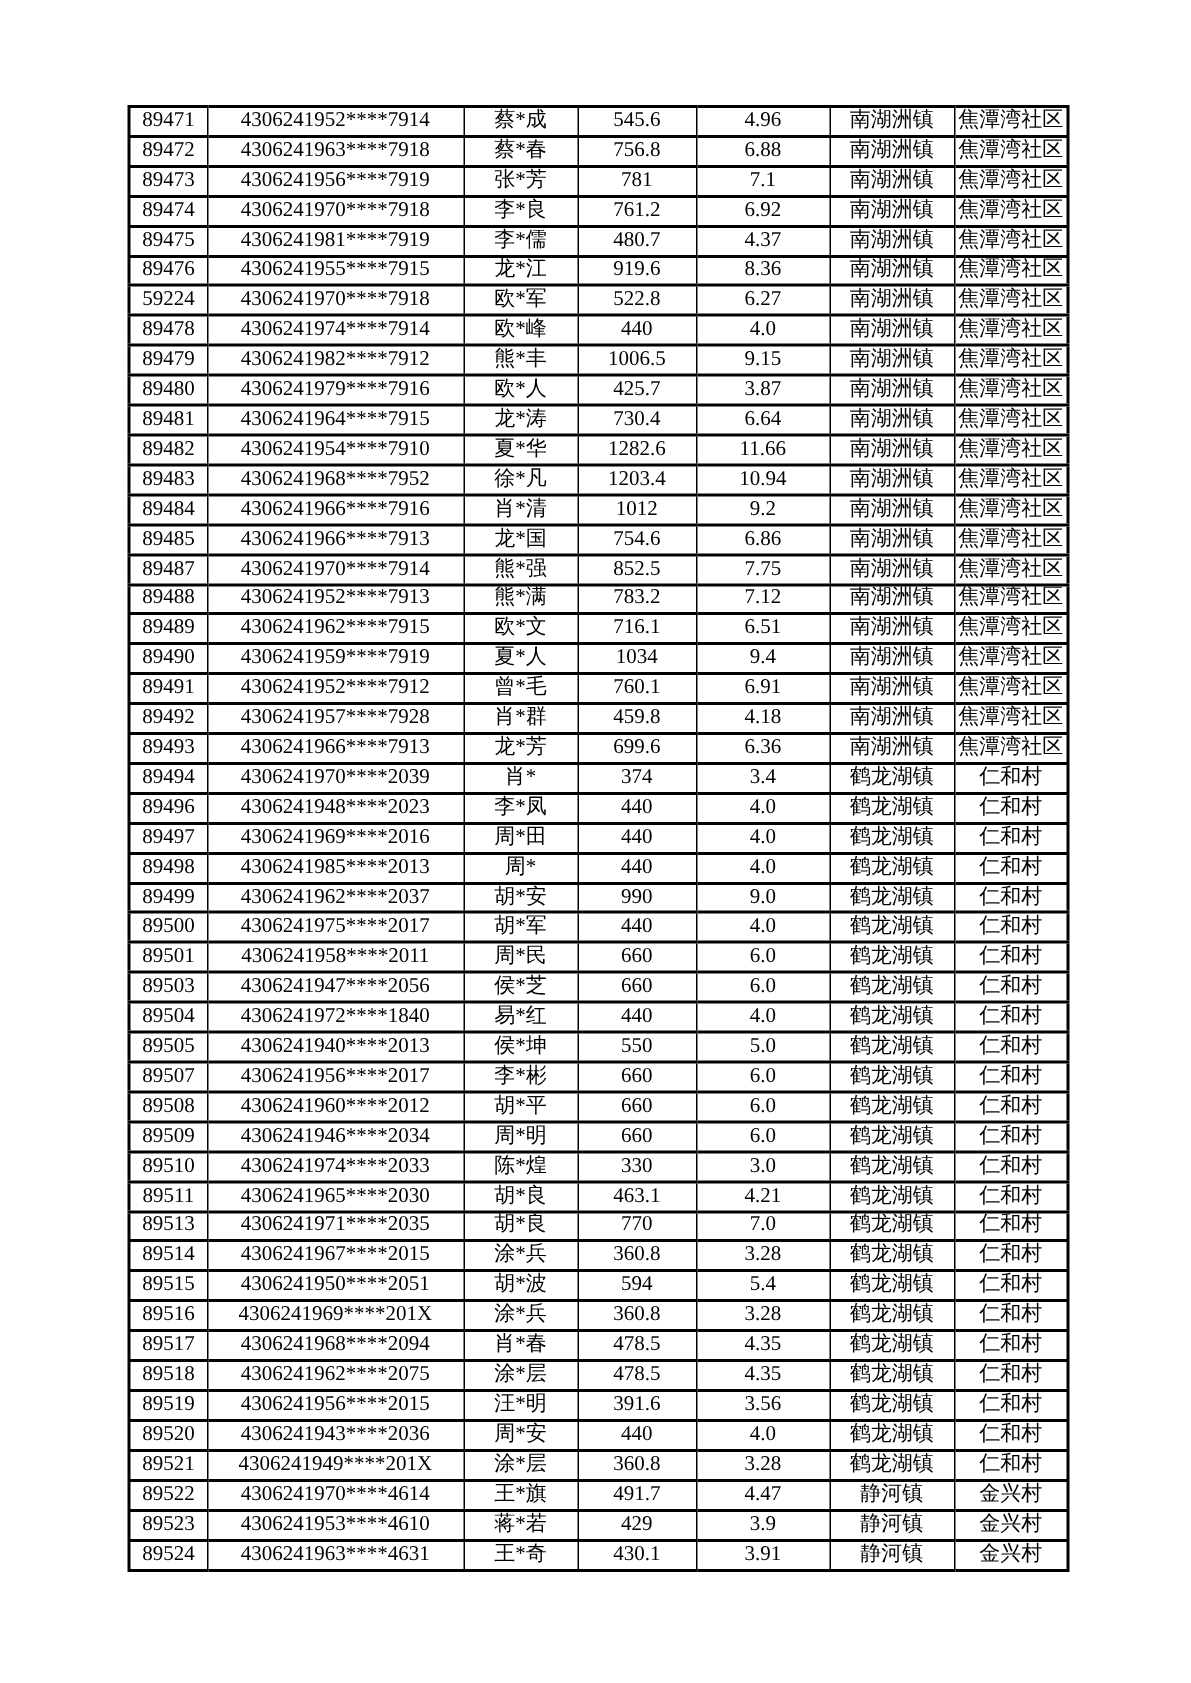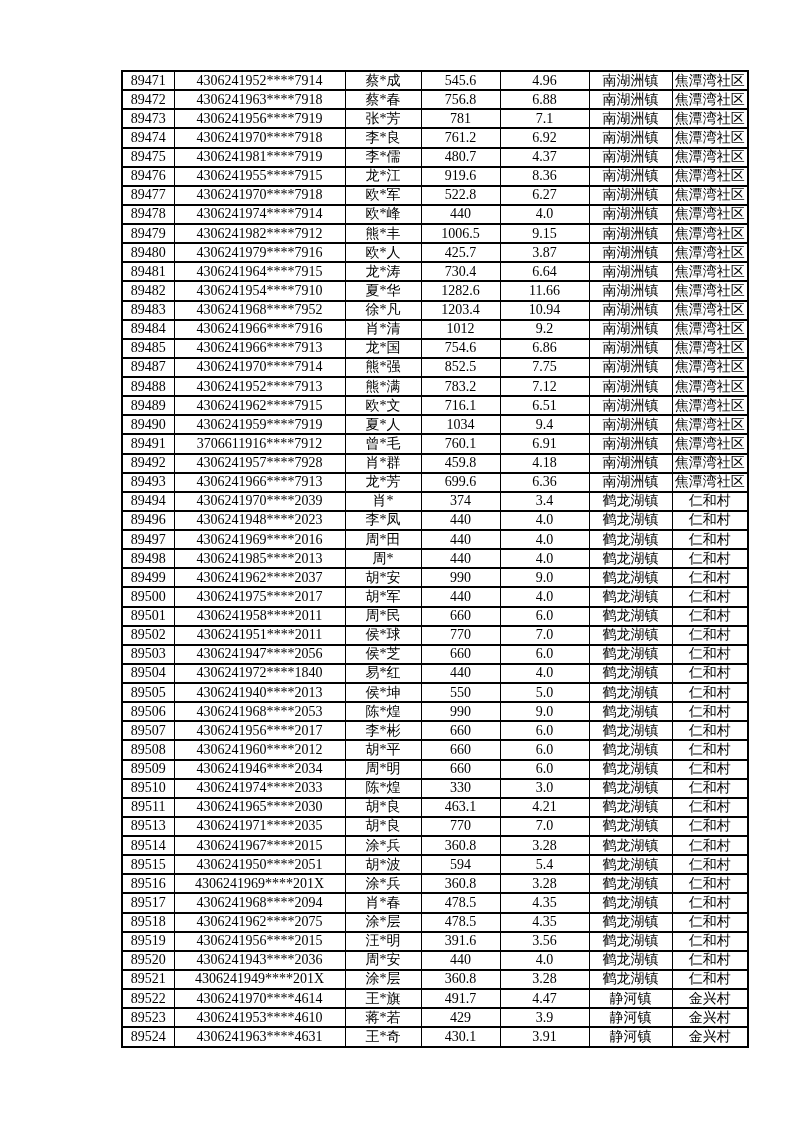--- a/index.html
+++ b/index.html
@@ -22,21 +22,20 @@
   }
   table.records {
     position: absolute;
     left: 85px;
     top: 70px;
     width: 626px;
     height: 978px;
     border-collapse: collapse;
     table-layout: fixed;
     border: 2px solid #000000;
-    margin-left: 36px;
   }
   table.records td {
     border-left: 1px solid #000000;
     border-right: 1px solid #000000;
     border-top: 2px solid #000000;
     border-bottom: 2px solid #000000;
     padding: 0;
     margin: 0;
     text-align: center;
     vertical-align: middle;
@@ -123,21 +122,21 @@
     <td>89476</td>
     <td>4306241955****7915</td>
     <td>龙*江</td>
     <td>919.6</td>
     <td>8.36</td>
     <td>南湖洲镇</td>
     <td>焦潭湾社区</td>
   </tr>
 
   <tr>
-    <td>89477</td>
+    <td>59224</td>
     <td>4306241970****7918</td>
     <td>欧*军</td>
     <td>522.8</td>
     <td>6.27</td>
     <td>南湖洲镇</td>
     <td>焦潭湾社区</td>
   </tr>
 
   <tr>
     <td>89478</td>
@@ -255,21 +254,21 @@
     <td>4306241959****7919</td>
     <td>夏*人</td>
     <td>1034</td>
     <td>9.4</td>
     <td>南湖洲镇</td>
     <td>焦潭湾社区</td>
   </tr>
 
   <tr>
     <td>89491</td>
-    <td>3706611916****7912</td>
+    <td>4306241952****7912</td>
     <td>曾*毛</td>
     <td>760.1</td>
     <td>6.91</td>
     <td>南湖洲镇</td>
     <td>焦潭湾社区</td>
   </tr>
 
   <tr>
     <td>89492</td>
     <td>4306241957****7928</td>
@@ -354,29 +353,20 @@
   <tr>
     <td>89501</td>
     <td>4306241958****2011</td>
     <td>周*民</td>
     <td>660</td>
     <td>6.0</td>
     <td>鹤龙湖镇</td>
     <td>仁和村</td>
   </tr>
 
-  <tr>
-    <td>89502</td>
-    <td>4306241951****2011</td>
-    <td>侯*球</td>
-    <td>770</td>
-    <td>7.0</td>
-    <td>鹤龙湖镇</td>
-    <td>仁和村</td>
-  </tr>
 
   <tr>
     <td>89503</td>
     <td>4306241947****2056</td>
     <td>侯*芝</td>
     <td>660</td>
     <td>6.0</td>
     <td>鹤龙湖镇</td>
     <td>仁和村</td>
   </tr>
@@ -394,29 +384,20 @@
   <tr>
     <td>89505</td>
     <td>4306241940****2013</td>
     <td>侯*坤</td>
     <td>550</td>
     <td>5.0</td>
     <td>鹤龙湖镇</td>
     <td>仁和村</td>
   </tr>
 
-  <tr>
-    <td>89506</td>
-    <td>4306241968****2053</td>
-    <td>陈*煌</td>
-    <td>990</td>
-    <td>9.0</td>
-    <td>鹤龙湖镇</td>
-    <td>仁和村</td>
-  </tr>
 
   <tr>
     <td>89507</td>
     <td>4306241956****2017</td>
     <td>李*彬</td>
     <td>660</td>
     <td>6.0</td>
     <td>鹤龙湖镇</td>
     <td>仁和村</td>
   </tr>

